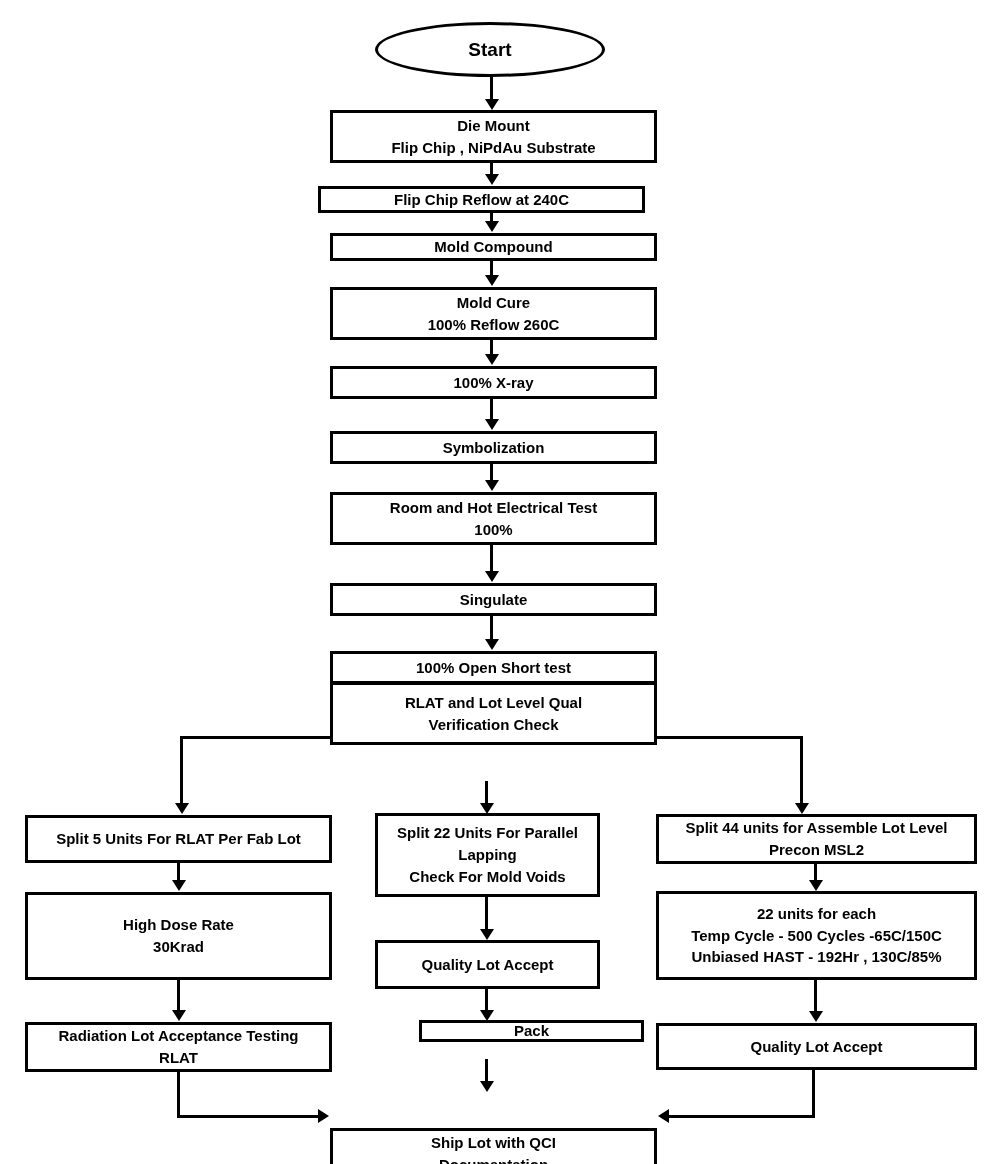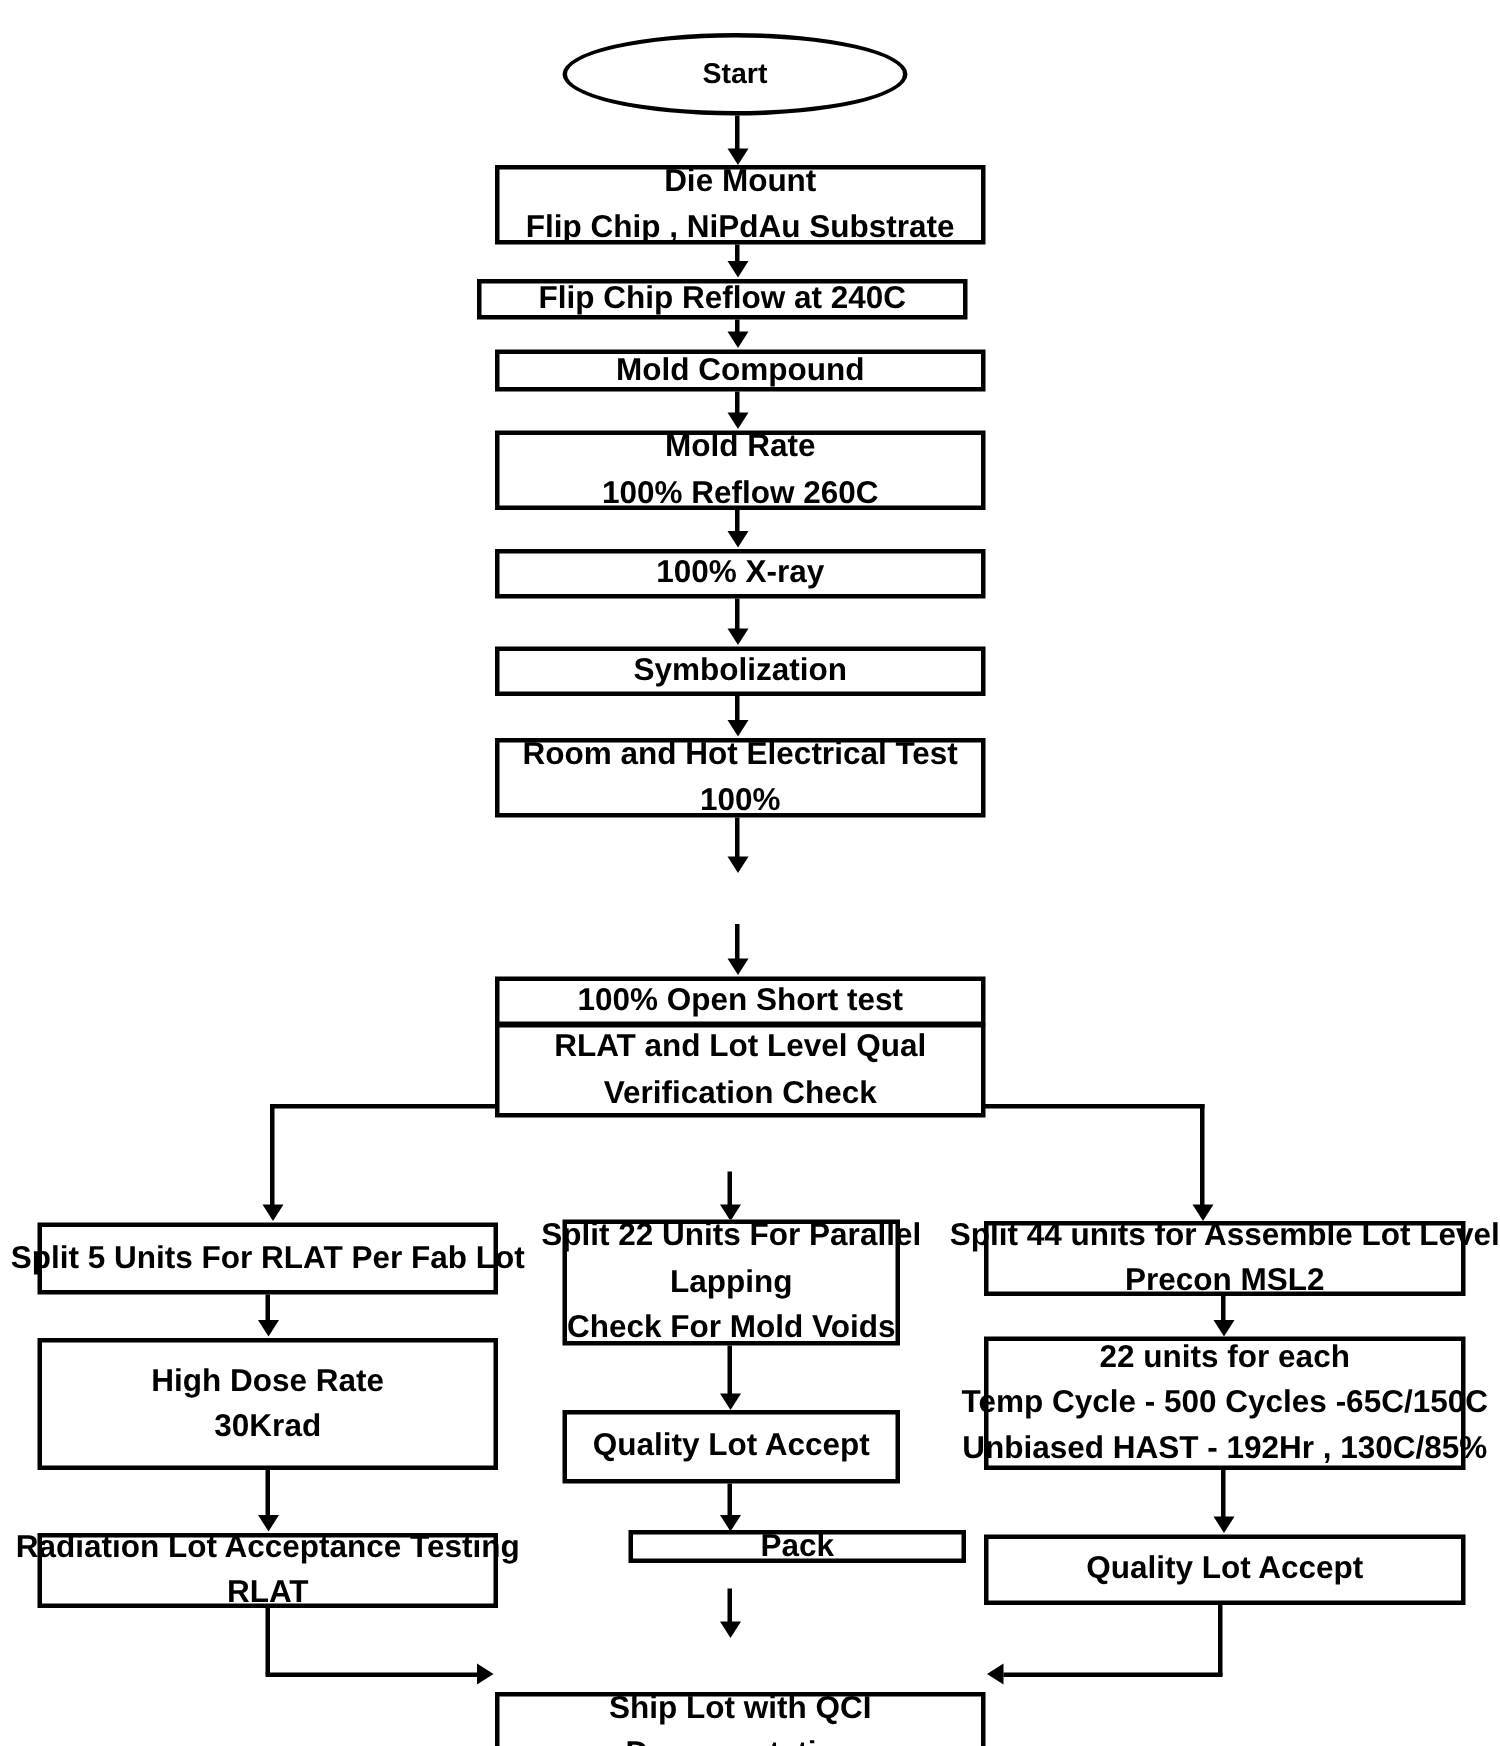--- a/index.html
+++ b/index.html
@@ -23,21 +23,21 @@
     box-sizing: border-box;
     background: #ffffff;
     border: 3px solid #000000;
     display: flex;
     flex-direction: column;
     align-items: center;
     justify-content: center;
     text-align: center;
     font-weight: bold;
     color: #000000;
-    font-size: 21px;
+    font-size: 15px;
     line-height: 1.45;
     padding: 2px 4px;
   }
   .node .line {
     display: block;
     white-space: nowrap;
   }
   .terminator {
     border-radius: 50%;
     border-width: 3px;
@@ -107,21 +107,21 @@
   <div class="arrow-down" style="left:485px; top:221px;"></div>
 
   <div class="node" style="left:330px; top:233px; width:327px; height:28px;">
     <span class="line">Mold Compound</span>
   </div>
 
   <div class="vline" style="left:490px; top:261px; height:16px;"></div>
   <div class="arrow-down" style="left:485px; top:275px;"></div>
 
   <div class="node" style="left:330px; top:287px; width:327px; height:53px;">
-    <span class="line">Mold Rate</span>
+    <span class="line">Mold Cure</span>
     <span class="line">100% Reflow 260C</span>
   </div>
 
   <div class="vline" style="left:490px; top:340px; height:17px;"></div>
   <div class="arrow-down" style="left:485px; top:354px;"></div>
 
   <div class="node" style="left:330px; top:366px; width:327px; height:33px;">
     <span class="line">100% X-ray</span>
   </div>
 
@@ -136,20 +136,23 @@
   <div class="arrow-down" style="left:485px; top:480px;"></div>
 
   <div class="node" style="left:330px; top:492px; width:327px; height:53px;">
     <span class="line">Room and Hot Electrical Test</span>
     <span class="line">100%</span>
   </div>
 
   <div class="vline" style="left:490px; top:545px; height:27px;"></div>
   <div class="arrow-down" style="left:485px; top:571px;"></div>
 
+  <div class="node" style="left:330px; top:583px; width:327px; height:33px;">
+    <span class="line">Singulate</span>
+  </div>
 
   <div class="vline" style="left:490px; top:616px; height:24px;"></div>
   <div class="arrow-down" style="left:485px; top:639px;"></div>
 
   <div class="node" style="left:330px; top:651px; width:327px; height:33px;">
     <span class="line">100% Open Short test</span>
   </div>
 
   <div class="vline" style="left:490px; top:684px; height:26px;"></div>
   <div class="arrow-down" style="left:485px; top:707px;"></div>

